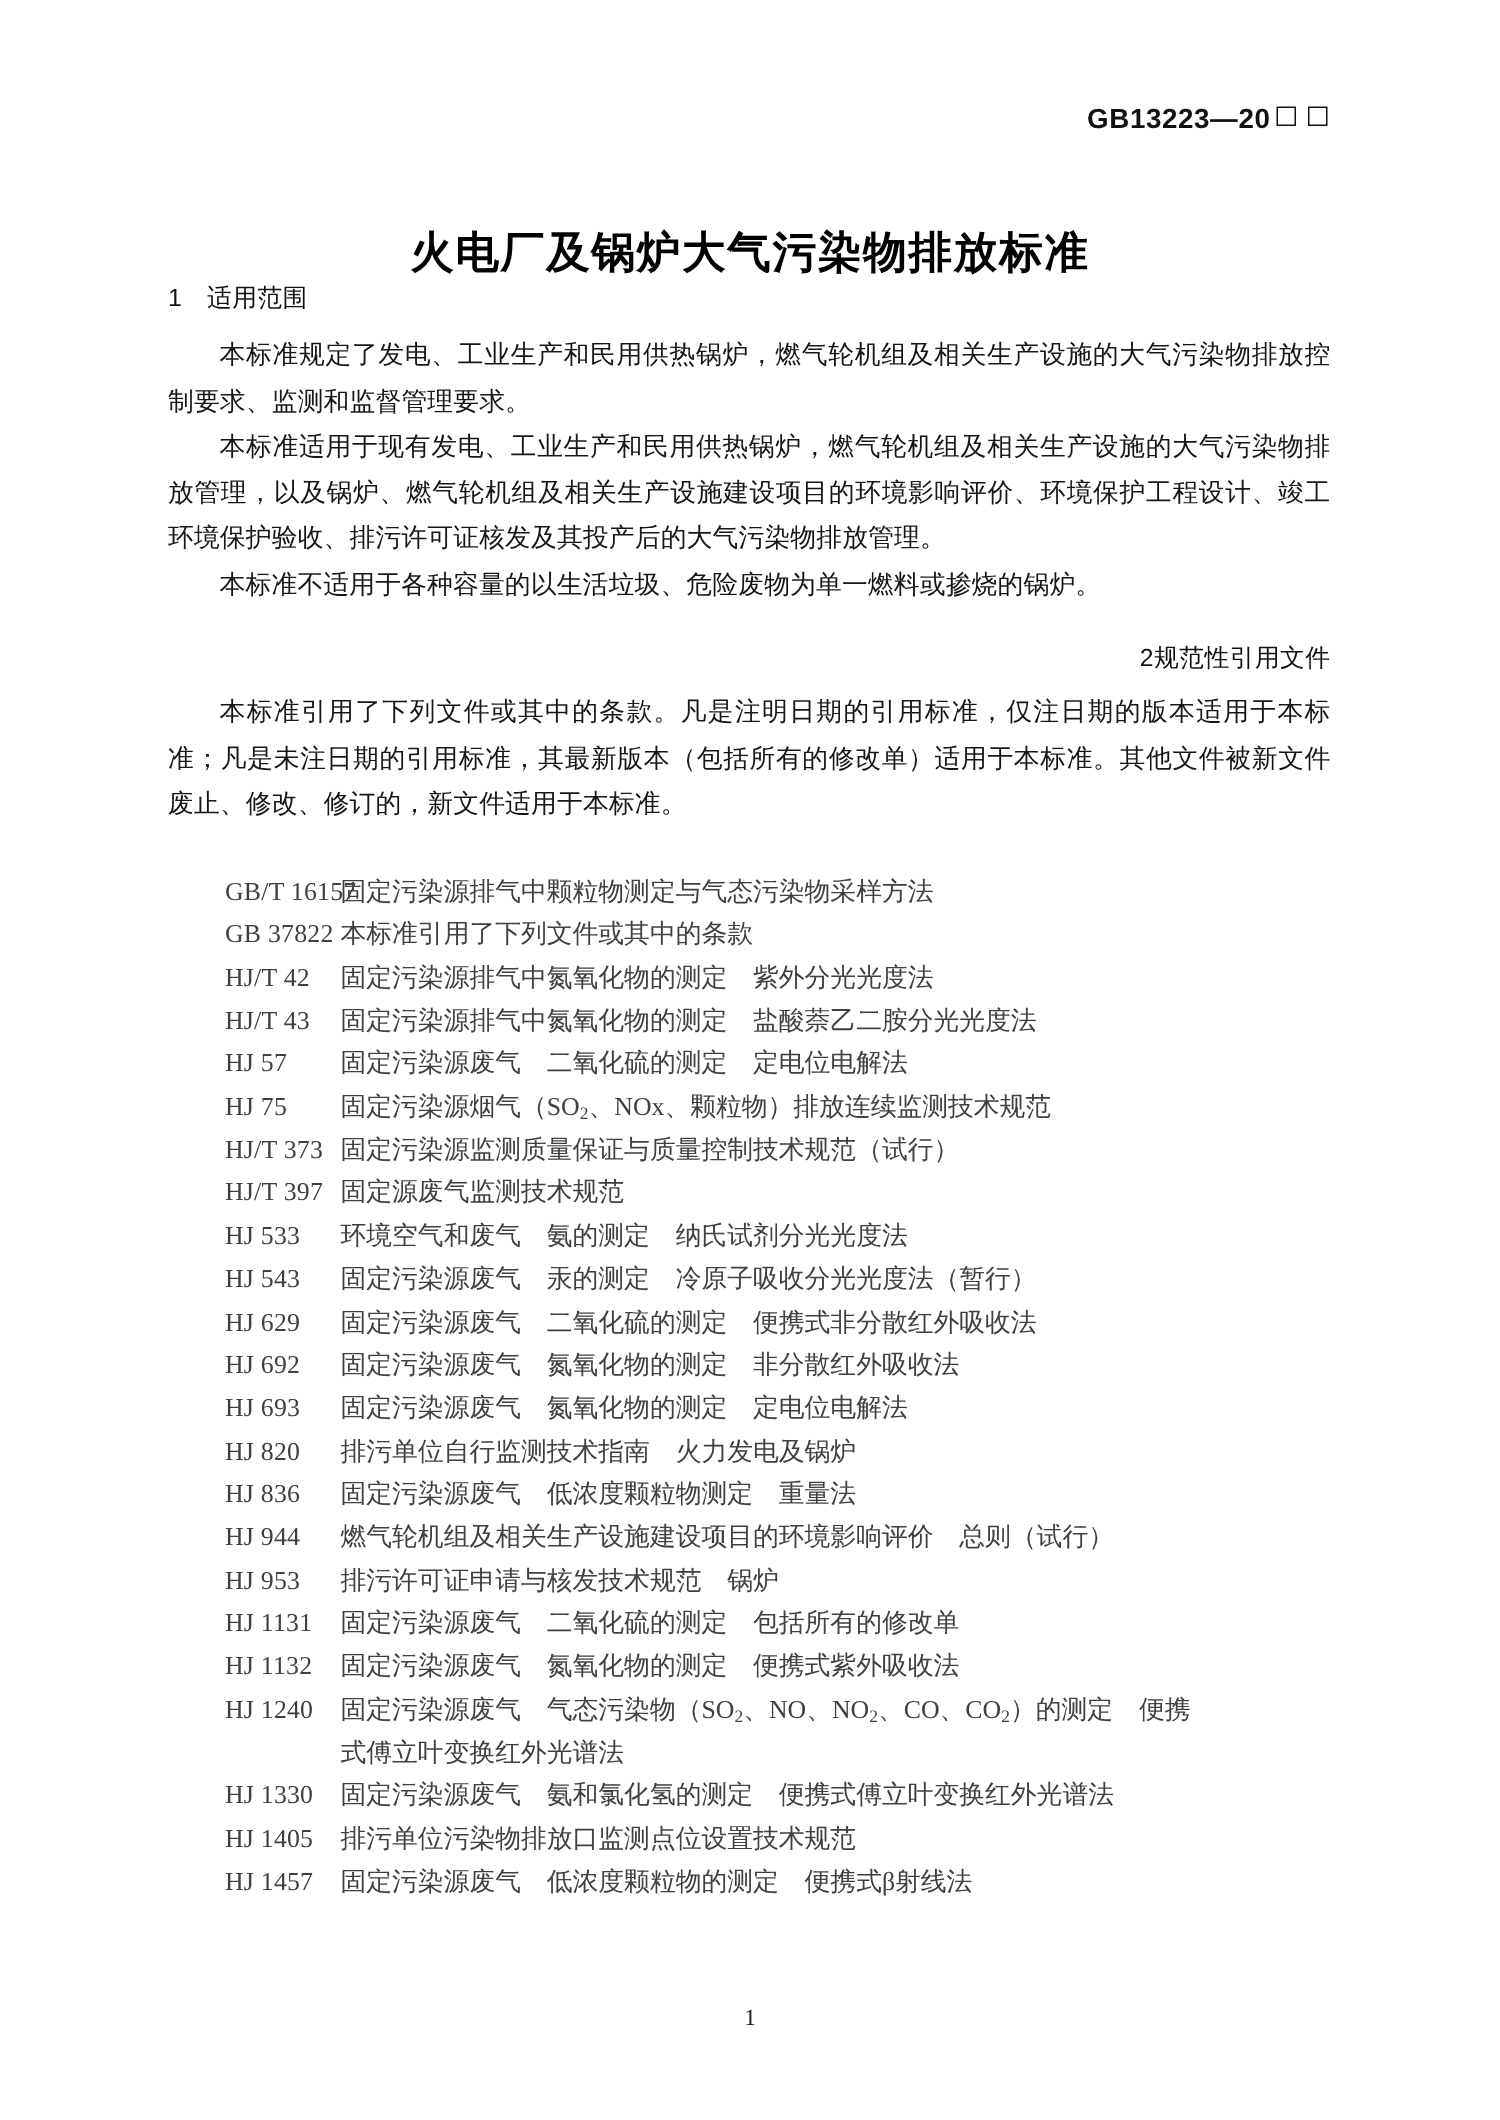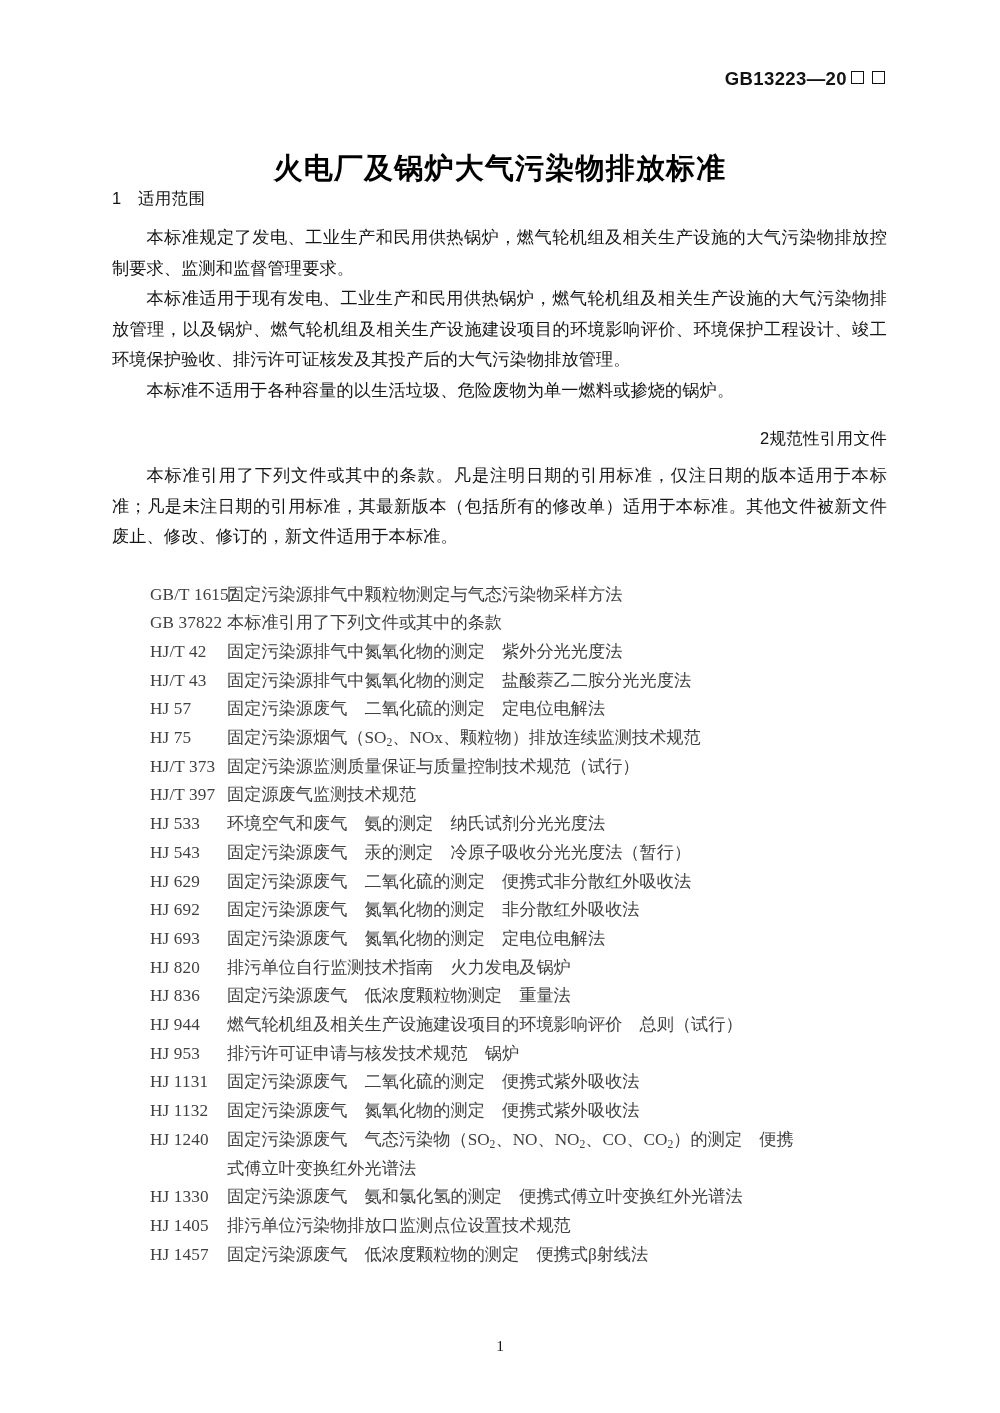--- a/index.html
+++ b/index.html
@@ -241,21 +241,21 @@
         <div class="ref-row">
           <div class="ref-code">HJ 944</div>
           <div class="ref-desc">燃气轮机组及相关生产设施建设项目的环境影响评价　总则（试行）</div>
         </div>
         <div class="ref-row">
           <div class="ref-code">HJ 953</div>
           <div class="ref-desc">排污许可证申请与核发技术规范　锅炉</div>
         </div>
         <div class="ref-row">
           <div class="ref-code">HJ 1131</div>
-          <div class="ref-desc">固定污染源废气　二氧化硫的测定　便携式紫外吸收法</div>
+          <div class="ref-desc">固定污染源废气　二氧化硫的测定　包括所有的修改单</div>
         </div>
         <div class="ref-row">
           <div class="ref-code">HJ 1132</div>
           <div class="ref-desc">固定污染源废气　氮氧化物的测定　便携式紫外吸收法</div>
         </div>
         <div class="ref-row">
           <div class="ref-code">HJ 1240</div>
           <div class="ref-desc">固定污染源废气　气态污染物（SO<sub>2</sub>、NO、NO<sub>2</sub>、CO、CO<sub>2</sub>）的测定　便携<span class="wrap-line">式傅立叶变换红外光谱法</span></div>
         </div>
         <div class="ref-row">

